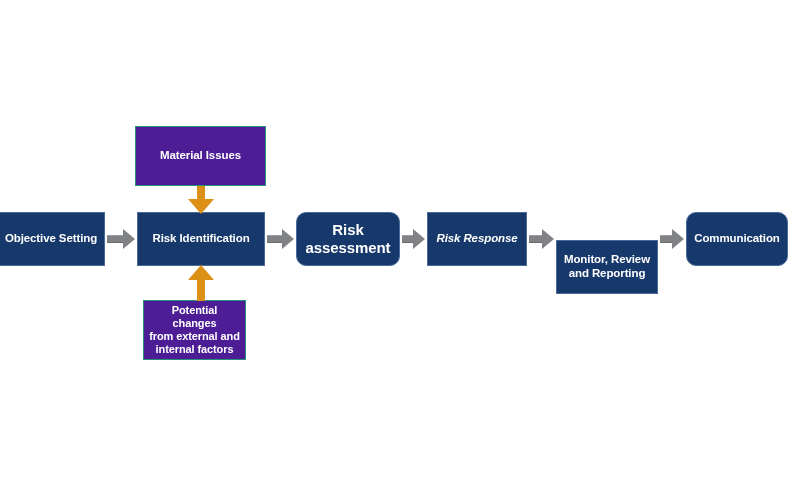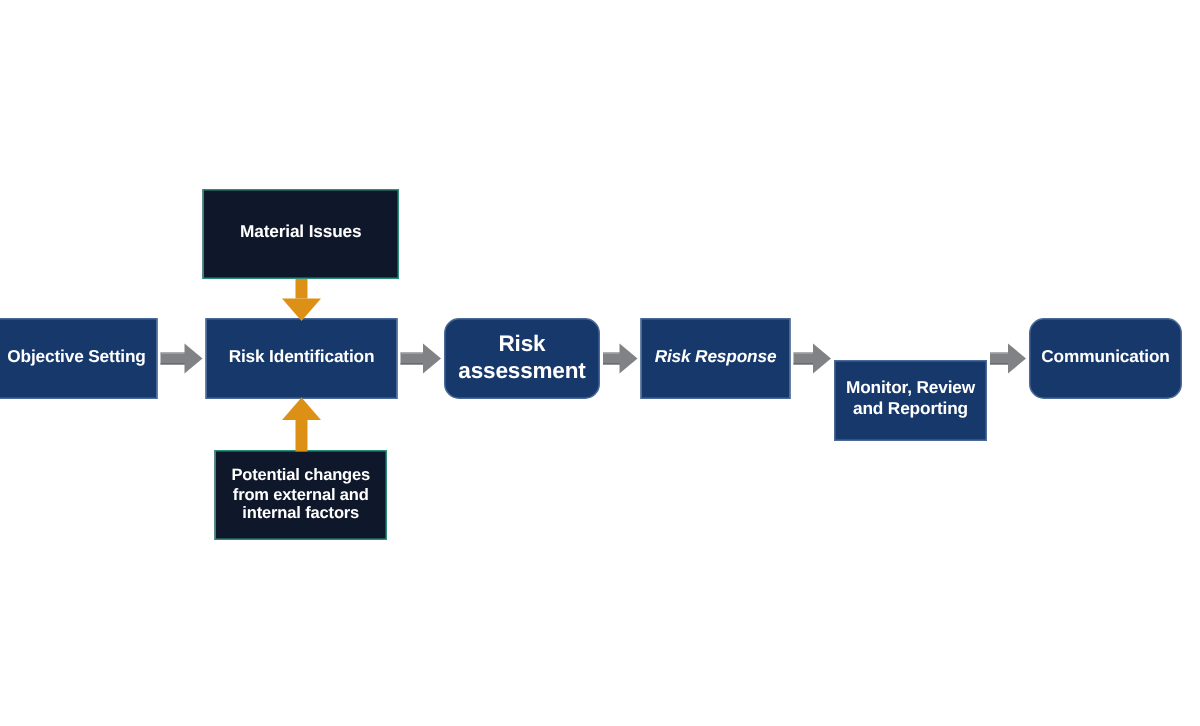--- a/index.html
+++ b/index.html
@@ -31,21 +31,21 @@
     font-weight: bold;
     line-height: 1.18;
     letter-spacing: -0.1px;
     -webkit-font-smoothing: antialiased;
   }
   .node.primary {
     background: #17386b;
     border: 1px solid #4a6b99;
   }
   .node.source {
-    background: #0f172a;
+    background: #4c1d95;
     border: 1px solid #2a8f78;
   }
   .node-label {
     display: block;
     padding: 0 5px;
     white-space: pre-line;
   }
 
   
   .h-arrow {
@@ -124,21 +124,21 @@
       <div class="node primary" style="left: 556px; top: 212px; width: 102px; height: 54px; font-size: 11.5px; margin-top: 28px;">
         <span class="node-label">Monitor, Review
 and Reporting</span>
       </div>
       <div class="node primary" style="left: 686px; top: 212px; width: 102px; height: 54px; font-size: 11.5px; border-radius: 10px;">
         <span class="node-label">Communication</span>
       </div>
       <div class="node source" style="left: 135px; top: 126px; width: 131px; height: 60px; font-size: 11.5px;">
         <span class="node-label">Material Issues</span>
       </div>
-      <div class="node source" style="left: 143px; top: 300px; width: 115px; height: 60px; font-size: 11px;">
+      <div class="node source" style="left: 143px; top: 300px; width: 103px; height: 60px; font-size: 11px;">
         <span class="node-label">Potential changes
 from external and
 internal factors</span>
       </div>
     </div>
   <div id="flow-layer">
       <div class="h-arrow" style="left: 107px; top: 229px; width: 28px;">
         <div class="shaft" style="width: 17px;"></div>
         <div class="head"></div>
       </div>

